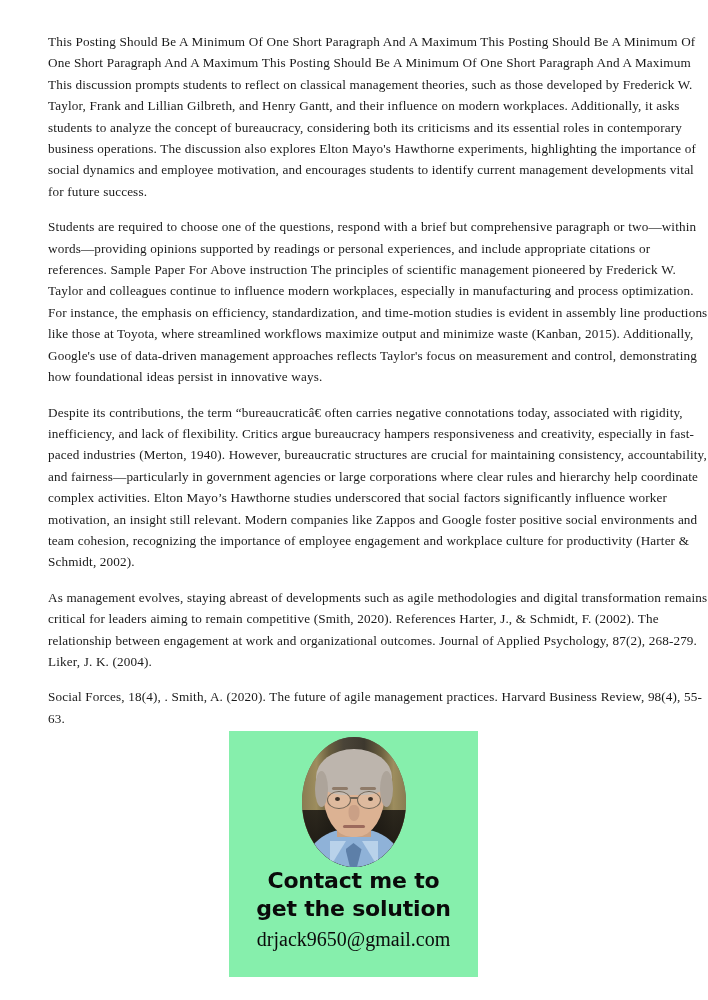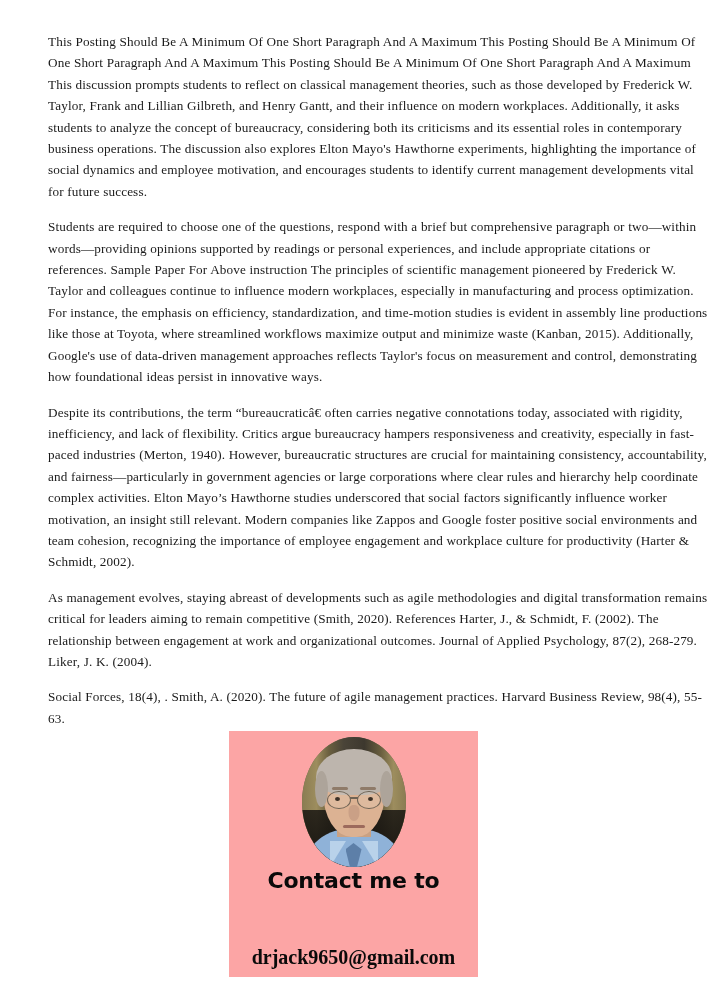--- a/index.html
+++ b/index.html
@@ -45,21 +45,21 @@
     margin-bottom: 0;
   }
 
   
   #contact-overlay {
     position: absolute;
     left: 229px;
     top: 731px;
     width: 249px;
     height: 246px;
-    background: #fca5a5;
+    background: #86efac;
     overflow: hidden;
     z-index: 20;
   }
 
   #avatar {
     position: absolute;
     left: 50%;
     top: 6px;
     transform: translateX(-50%);
     width: 104px;
@@ -233,24 +233,23 @@
     font-weight: 700;
     font-size: 22px;
     line-height: 26px;
     letter-spacing: -0.2px;
   }
   #overlay-line-1 { top: 137px; }
   #overlay-line-2 { top: 165px; }
   #overlay-email {
     top: 196px;
     font-family: "Liberation Serif", "DejaVu Serif", serif;
-    font-weight: 700;
+    font-weight: 400;
     font-size: 20px;
     line-height: 24px;
-    margin-top: 18px;
   }
 </style>
 </head>
 <body>
 
 <div id="page">
 
   <div id="doc-body">
     <p class="para">This Posting Should Be A Minimum Of One Short Paragraph And A Maximum This Posting Should Be A Minimum Of One Short Paragraph And A Maximum This Posting Should Be A Minimum Of One Short Paragraph And A Maximum This discussion prompts students to reflect on classical management theories, such as those developed by Frederick W. Taylor, Frank and Lillian Gilbreth, and Henry Gantt, and their influence on modern workplaces. Additionally, it asks students to analyze the concept of bureaucracy, considering both its criticisms and its essential roles in contemporary business operations. The discussion also explores Elton Mayo's Hawthorne experiments, highlighting the importance of social dynamics and employee motivation, and encourages students to identify current management developments vital for future success.</p>
     <p class="para">Students are required to choose one of the questions, respond with a brief but comprehensive paragraph or two—within words—providing opinions supported by readings or personal experiences, and include appropriate citations or references. Sample Paper For Above instruction The principles of scientific management pioneered by Frederick W. Taylor and colleagues continue to influence modern workplaces, especially in manufacturing and process optimization. For instance, the emphasis on efficiency, standardization, and time-motion studies is evident in assembly line productions like those at Toyota, where streamlined workflows maximize output and minimize waste (Kanban, 2015). Additionally, Google's use of data-driven management approaches reflects Taylor's focus on measurement and control, demonstrating how foundational ideas persist in innovative ways.</p>
@@ -279,18 +278,19 @@
       <div class="ph-glass-r"></div>
       <div class="ph-bridge"></div>
       <div class="ph-eye-l"></div>
       <div class="ph-eye-r"></div>
       <div class="ph-nose"></div>
       <div class="ph-mouth"></div>
     </div>
 
     <div class="overlay-line sans" id="overlay-line-1">Contact me to</div>
 
+    <div class="overlay-line sans" id="overlay-line-2">get the solution</div>
 
     <div class="overlay-line" id="overlay-email">drjack9650@gmail.com</div>
 
   </div>
 
 </div>
 
 </body></html>

